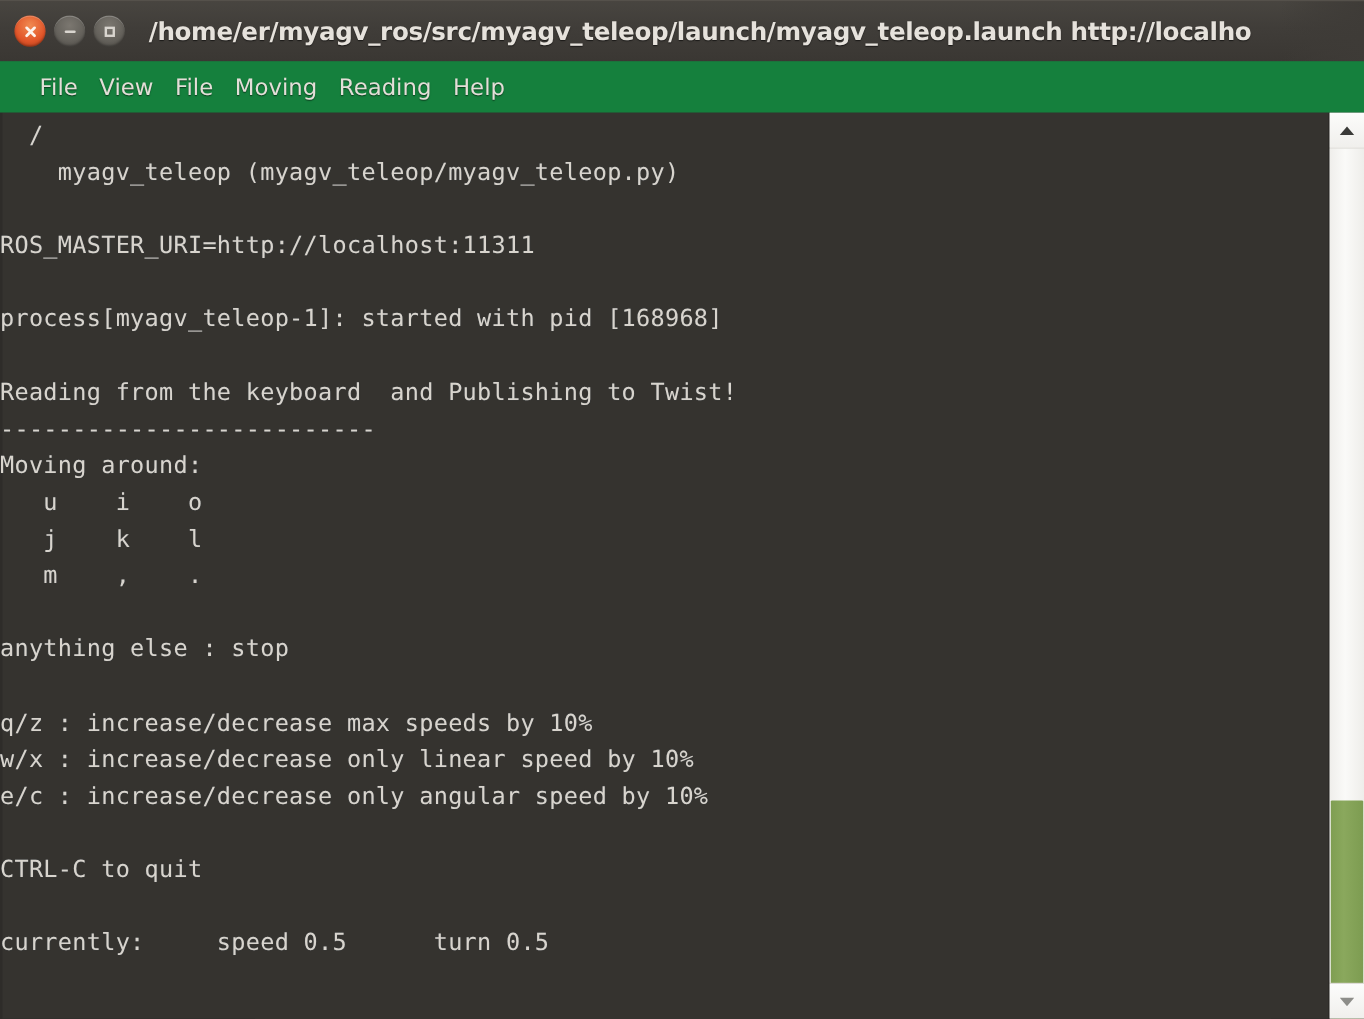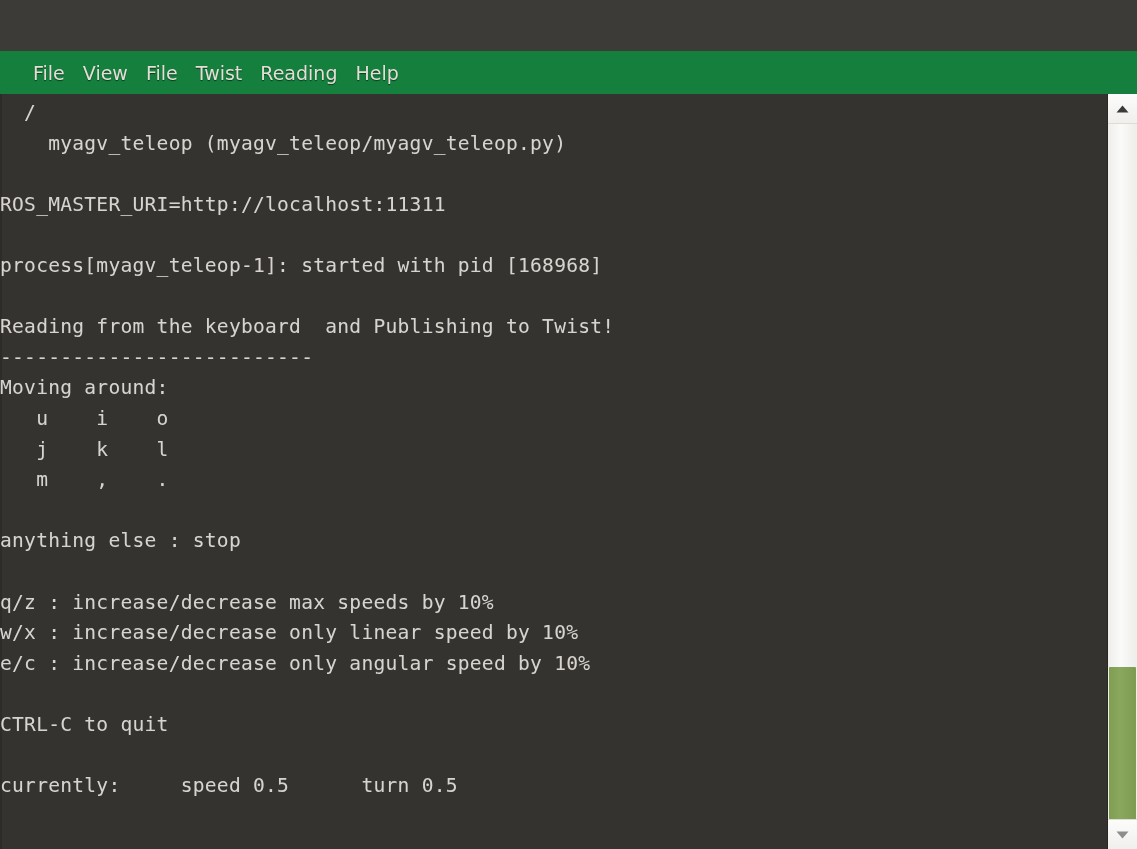--- a/index.html
+++ b/index.html
@@ -182,26 +182,49 @@
     left: 0; top: 0;
     width: 2px; height: 755px;
     background: #2e2c29;
   }
 </style>
 </head>
 <body>
 
 <div id="window">
 
+  <div id="titlebar">
+    <div id="window-controls">
+      <div class="wbtn close">
+        <svg width="13" height="13" viewBox="0 0 13 13" aria-hidden="true">
+          <path d="M3.2 3.2 L9.8 9.8 M9.8 3.2 L3.2 9.8" stroke="#fdf3ec" stroke-width="2.3" stroke-linecap="round"></path>
+        </svg>
+      </div>
+      <div class="wbtn min">
+        <svg width="13" height="13" viewBox="0 0 13 13" aria-hidden="true">
+          <path d="M3 6.5 H10" stroke="#d9d5cf" stroke-width="2.2" stroke-linecap="round"></path>
+        </svg>
+      </div>
+      <div class="wbtn max">
+        <svg width="13" height="13" viewBox="0 0 13 13" aria-hidden="true">
+          <rect x="3.2" y="3.2" width="6.6" height="6.6" fill="none" stroke="#d9d5cf" stroke-width="2"></rect>
+        </svg>
+      </div>
+    </div>
+    <div id="title-wrap">
+      <div id="window-title">/home/er/myagv_ros/src/myagv_teleop/launch/myagv_teleop.launch http://localho</div>
+      <div id="title-fade"></div>
+    </div>
+  </div>
 
   <div id="menubar">
     <div class="menu-item">File</div>
     <div class="menu-item">View</div>
     <div class="menu-item">File</div>
-    <div class="menu-item">Twist</div>
+    <div class="menu-item">Moving</div>
     <div class="menu-item">Reading</div>
     <div class="menu-item">Help</div>
   </div>
 
   <div id="term-outer">
     <div id="term-screen">
       <div id="term-left-edge"></div>
       <pre id="term-text">  /
     myagv_teleop (myagv_teleop/myagv_teleop.py)
 

